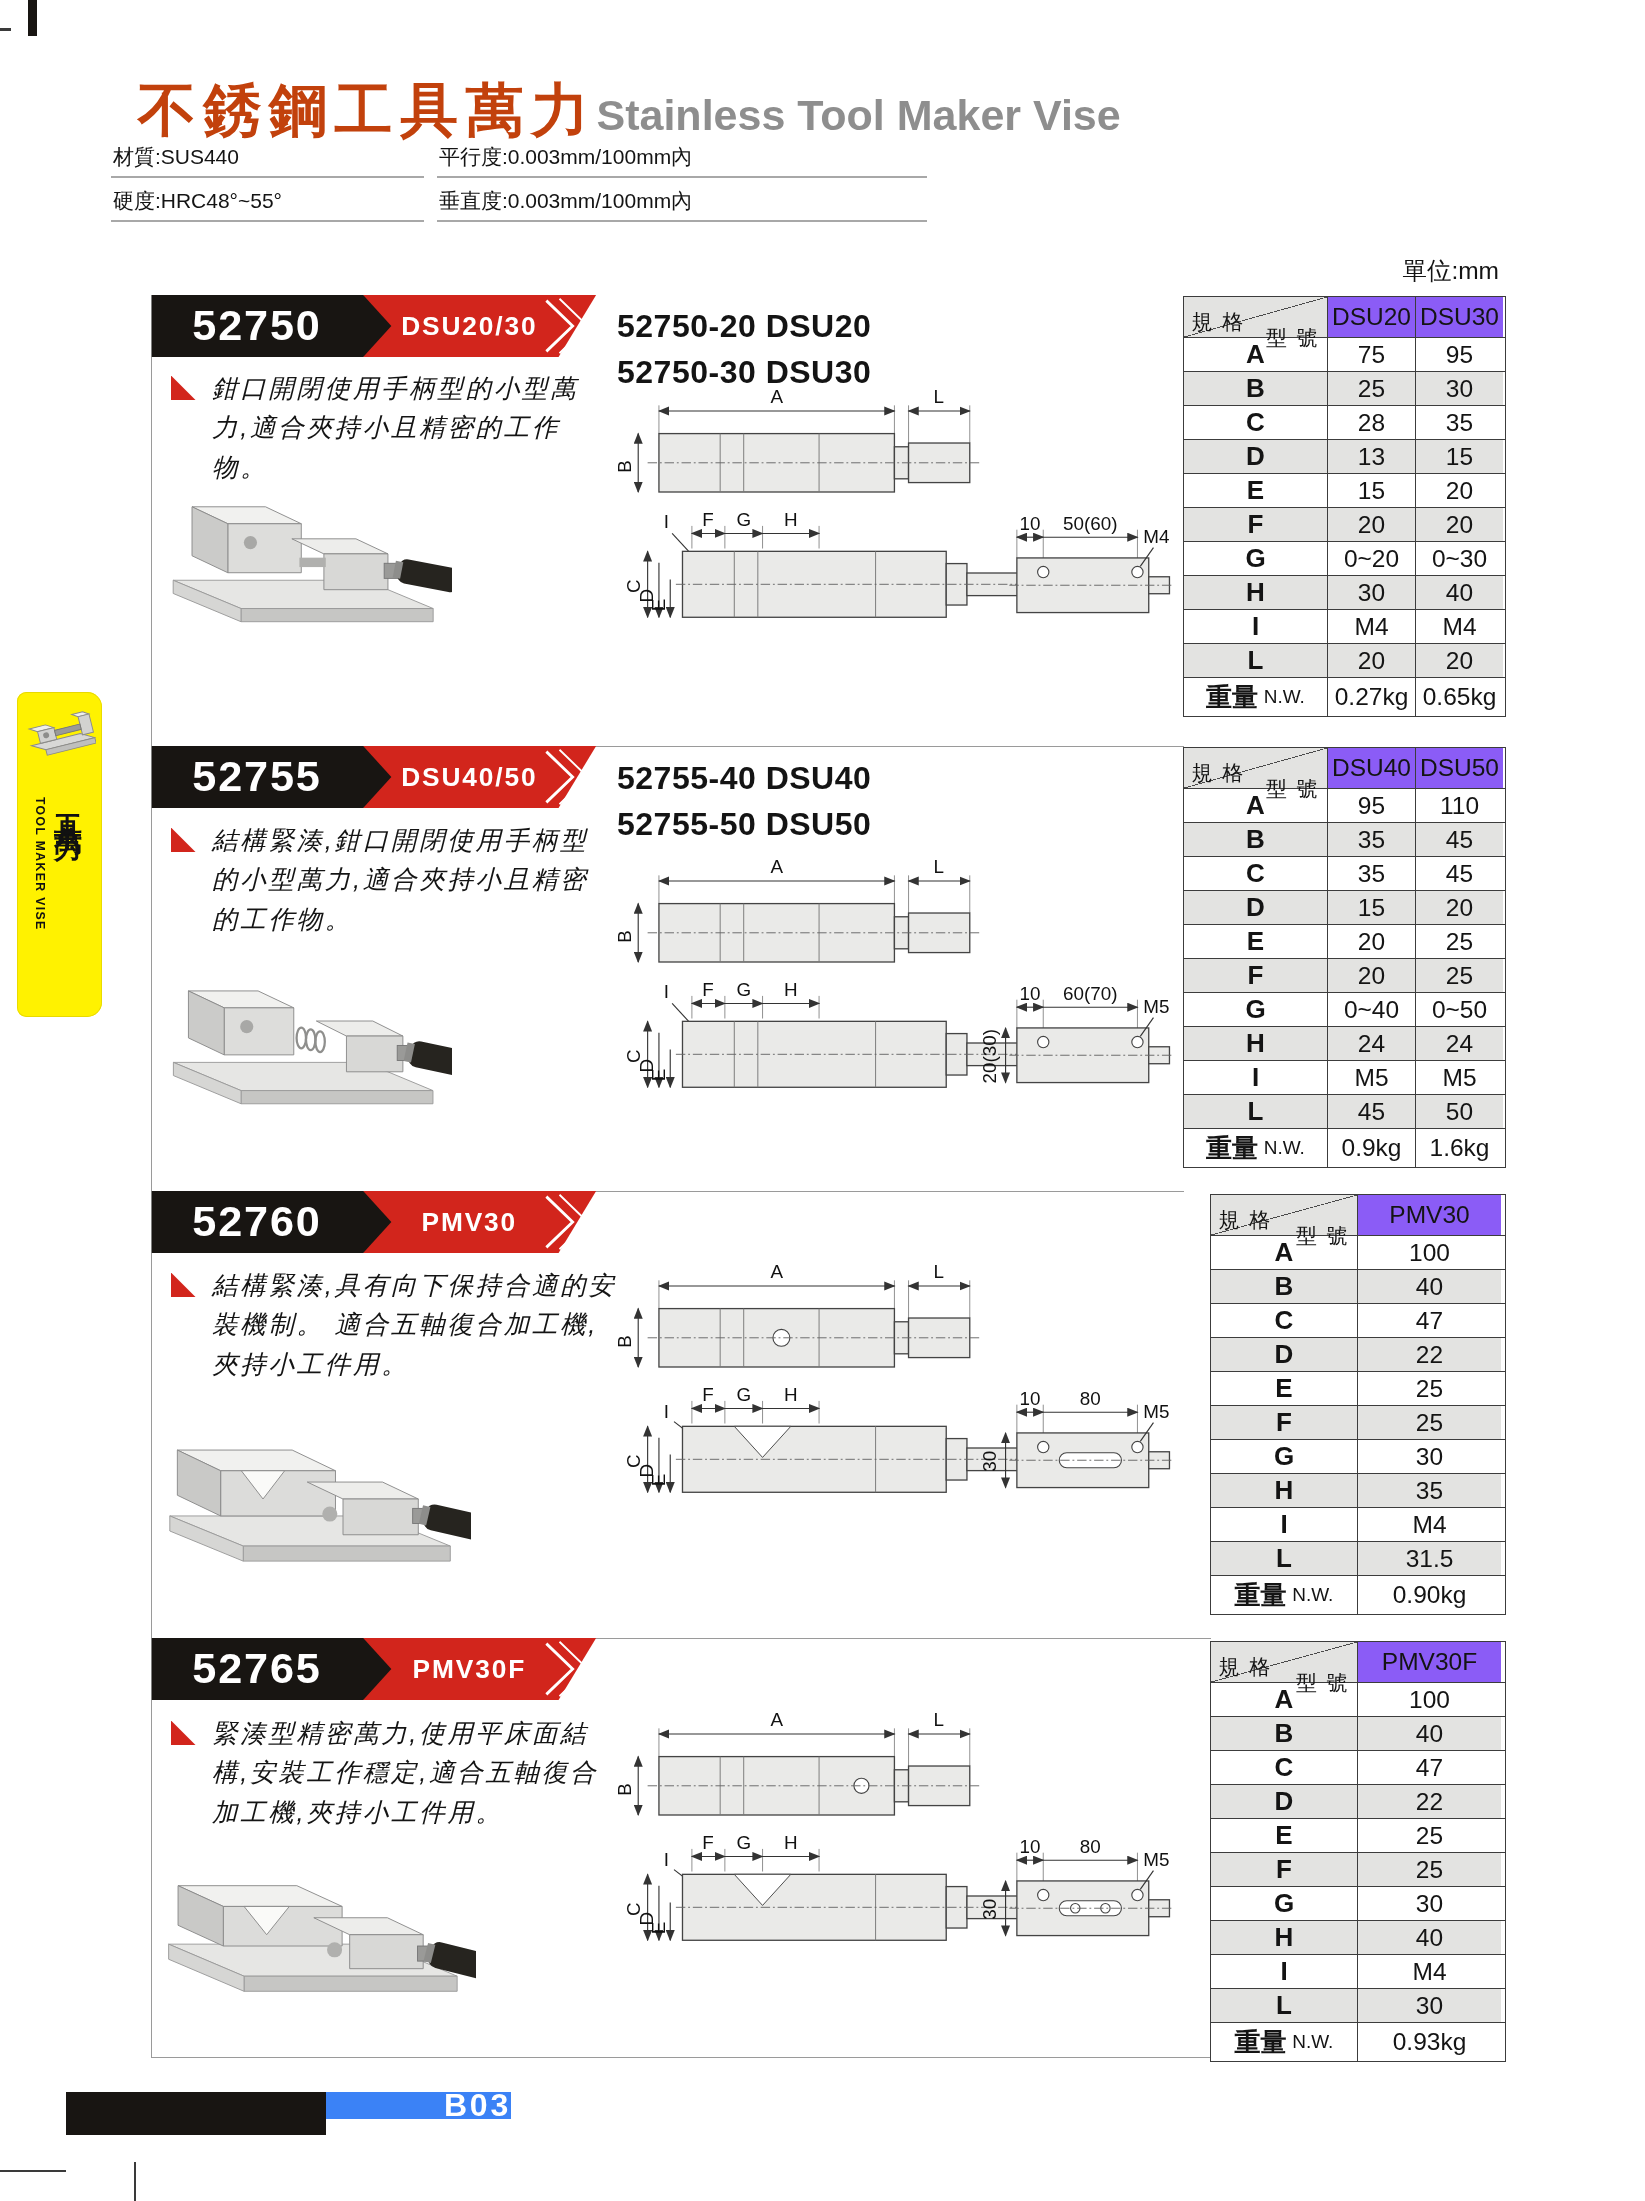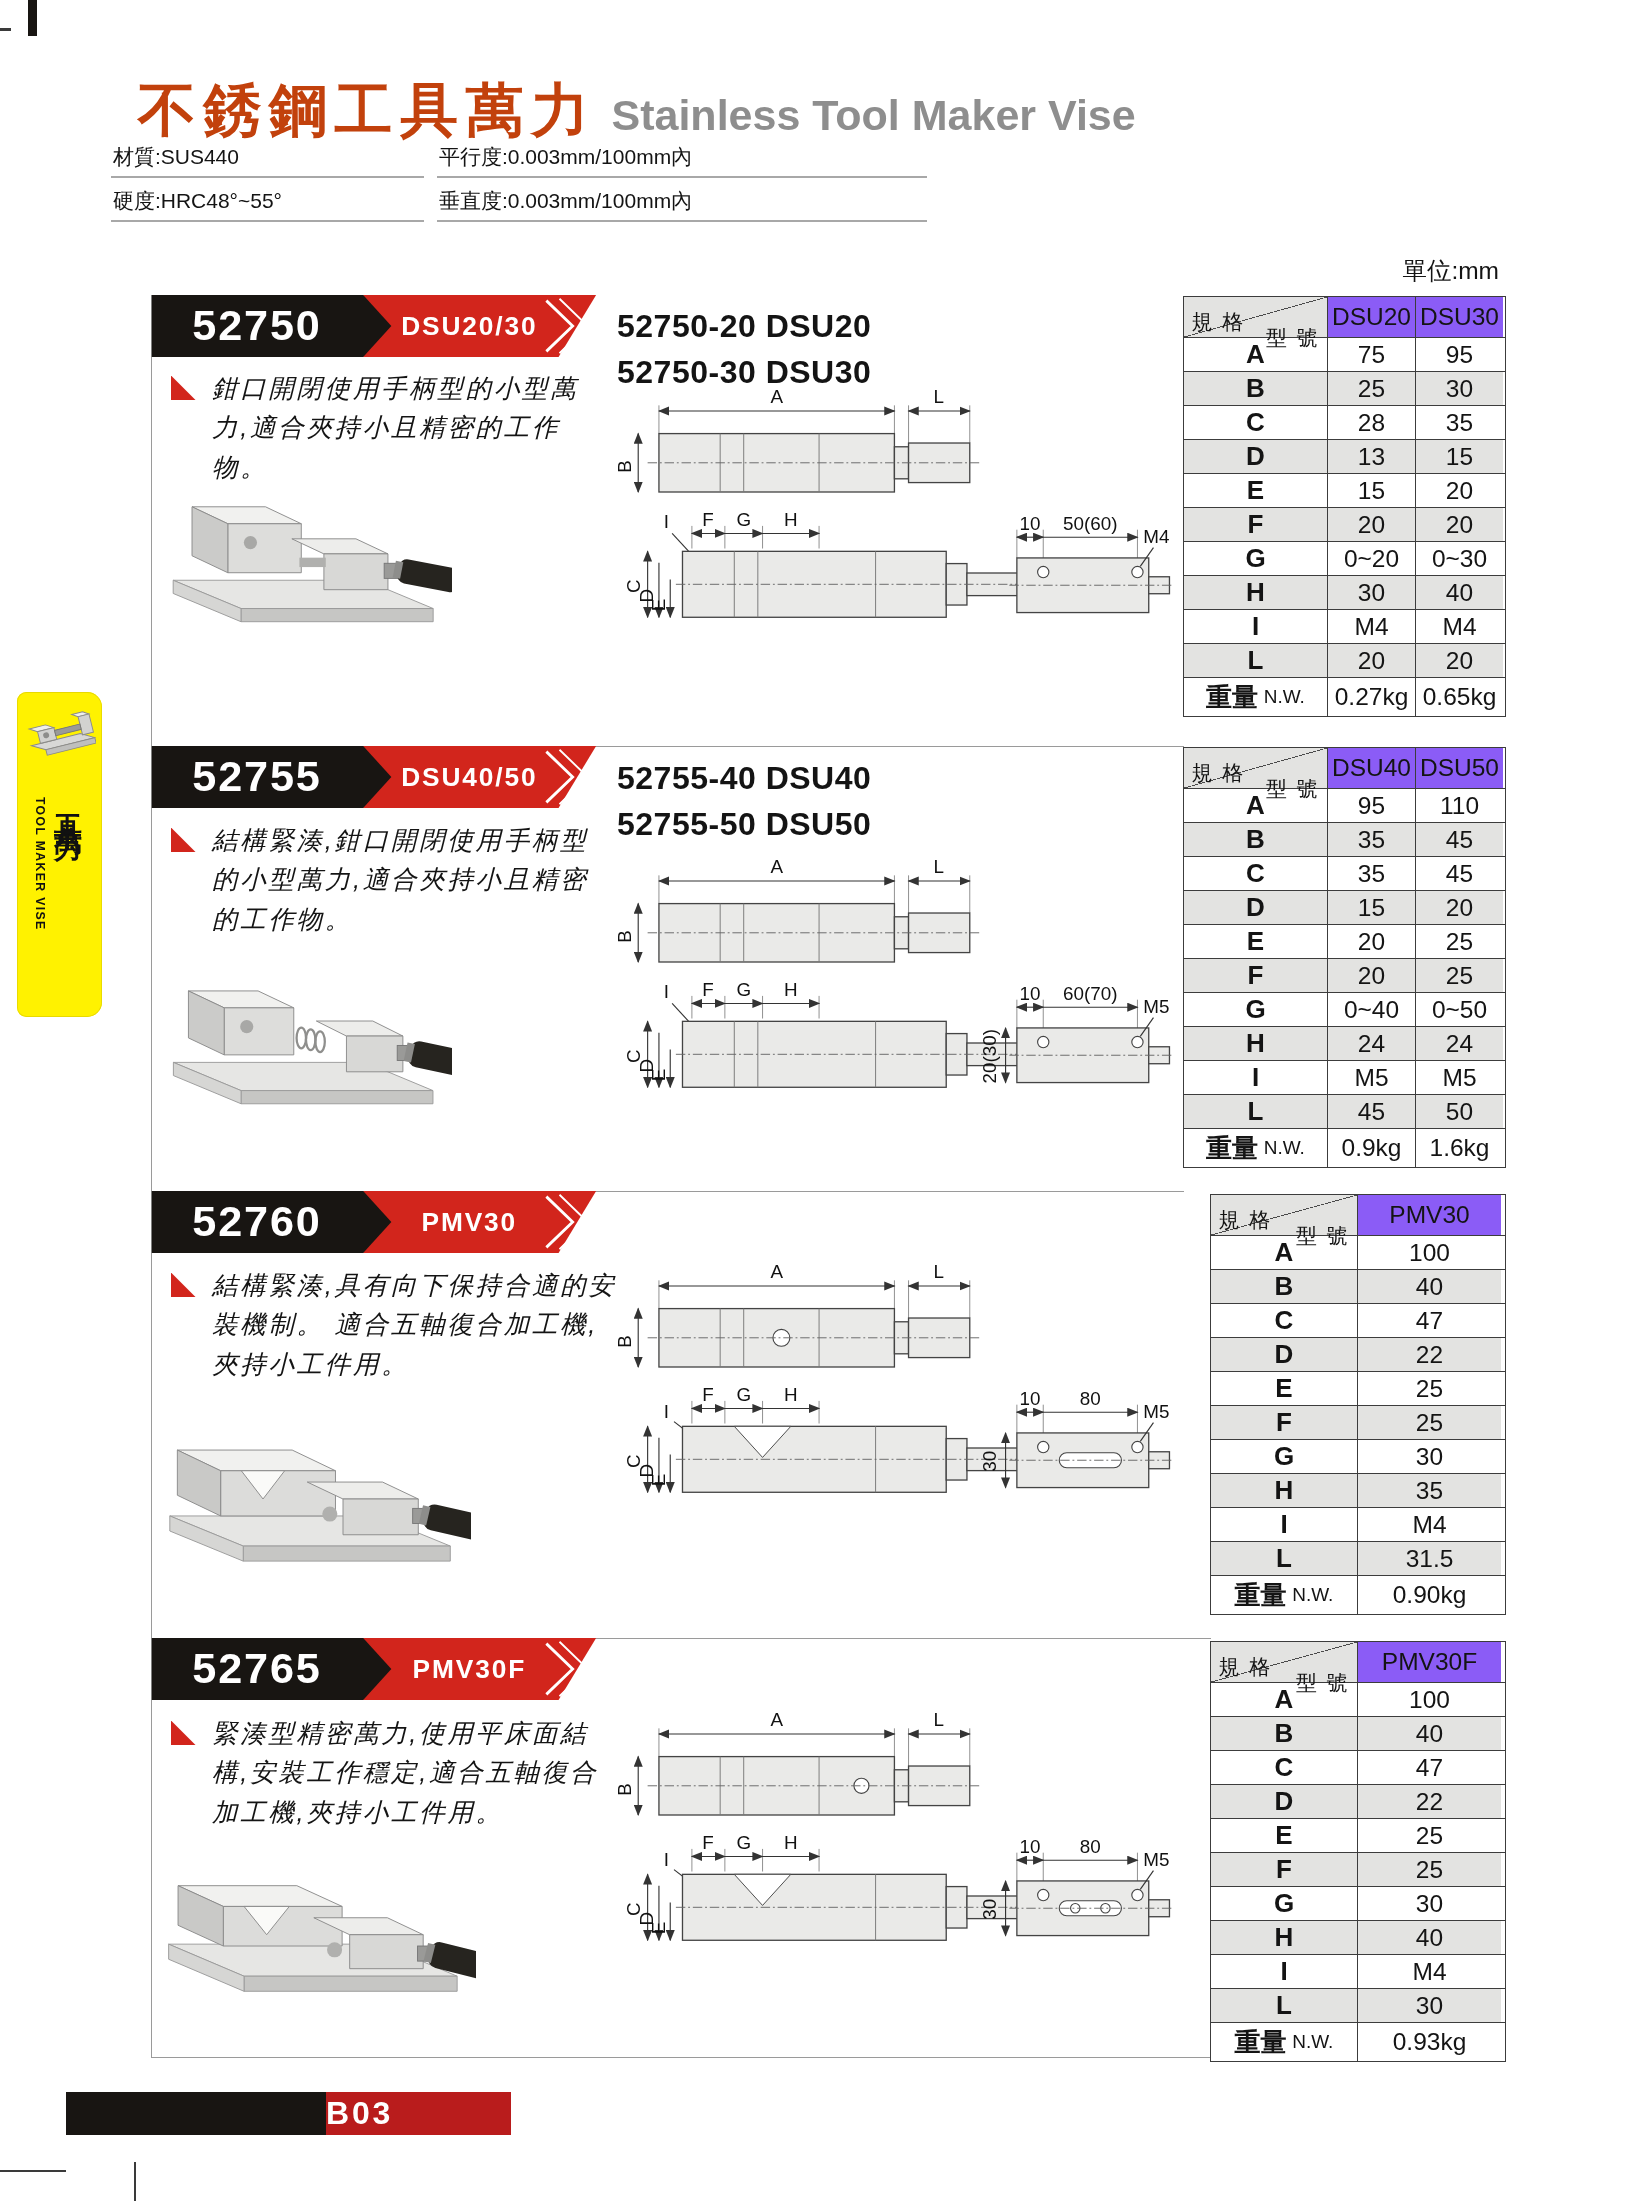--- a/index.html
+++ b/index.html
@@ -6,21 +6,21 @@
   #page{position:relative;width:1645px;height:2202px;background:#fff;overflow:hidden;
         font-family:"Liberation Sans",sans-serif;color:#141414;}
 
   
   .cropv{position:absolute;background:#181512;}
   .croph{position:absolute;background:#3a3a3a;}
 
   
   .title-row{position:absolute;left:105px;top:72px;white-space:nowrap;}
   .title-zh{font-size:58px;font-weight:700;letter-spacing:7.5px;color:#c2410c;margin-left:33px;}
-  .title-en{font-size:43px;font-weight:700;color:#8e8e8e;margin-left:15px;}
+  .title-en{font-size:43px;font-weight:700;color:#8e8e8e;}
   .specs{position:absolute;left:111px;top:141px;display:grid;
          grid-template-columns:313px 490px;column-gap:13px;row-gap:7.5px;}
   .spec-item{font-size:21px;border-bottom:2.8px solid #a8a8a8;padding:1.9px 0 4.7px 1.9px;}
   .unit{position:absolute;left:1356px;top:254px;width:143px;text-align:right;font-size:24.5px;}
 
   
   .side-tab{position:absolute;left:17px;top:692px;width:85px;height:325px;background:#fff200;
             border-radius:9.4px 15px 15px 9.4px;box-shadow:0 0 0 0.9px #e8d900 inset;}
   .side-tab .mini{position:absolute;left:5.6px;top:11.3px;}
   .tab-text{position:absolute;left:0;top:99px;width:100%;display:flex;flex-direction:row;justify-content:center;gap:1.9px;}
@@ -74,22 +74,22 @@
   .t2 .tcell.label{flex:0 0 143px;}
   .t2 .tcell.val{flex:0 0 87px;}
   .t1 .tcell.label{flex:0 0 146px;}
   .t1 .tcell.val{flex:0 0 143px;}
   .corner{position:relative;background:linear-gradient(to bottom right,#e3e3e1 49.5%,#4a4a4a 49.5%,#4a4a4a 50.6%,#e3e3e1 50.6%) !important;}
   .corner .corner-model{position:absolute;top:0.9px;right:7.5px;font-size:21px;font-weight:400;letter-spacing:1.9px;margin-top:26px;}
   .corner .corner-spec{position:absolute;bottom:0.9px;left:7.5px;font-size:21px;font-weight:400;letter-spacing:1.9px;}
 
   
   .foot-black{position:absolute;left:66px;top:2092px;width:260px;height:43px;background:#181512;}
-  .foot-red{position:absolute;left:326px;top:2092px;width:185px;height:43px;background:#b91c1c;
-            display:flex;align-items:center;justify-content:flex-start;}
+  .foot-red{position:absolute;left:326px;top:2092px;width:185px;height:27px;background:#3b82f6;
+            display:flex;align-items:center;justify-content:flex-end;}
   .foot-red span{color:#fff;font-weight:700;font-size:32px;letter-spacing:2.8px;}
 </style>
 </head>
 <body>
 
 <div id="page">
 
   <div class="cropv" style="left:28px;top:0;width:8.5px;height:36px;"></div>
   <div class="croph" style="left:0;top:28px;width:11.3px;height:2.8px;"></div>
   <div class="croph" style="left:0;top:2170px;width:66px;height:1.9px;"></div>

